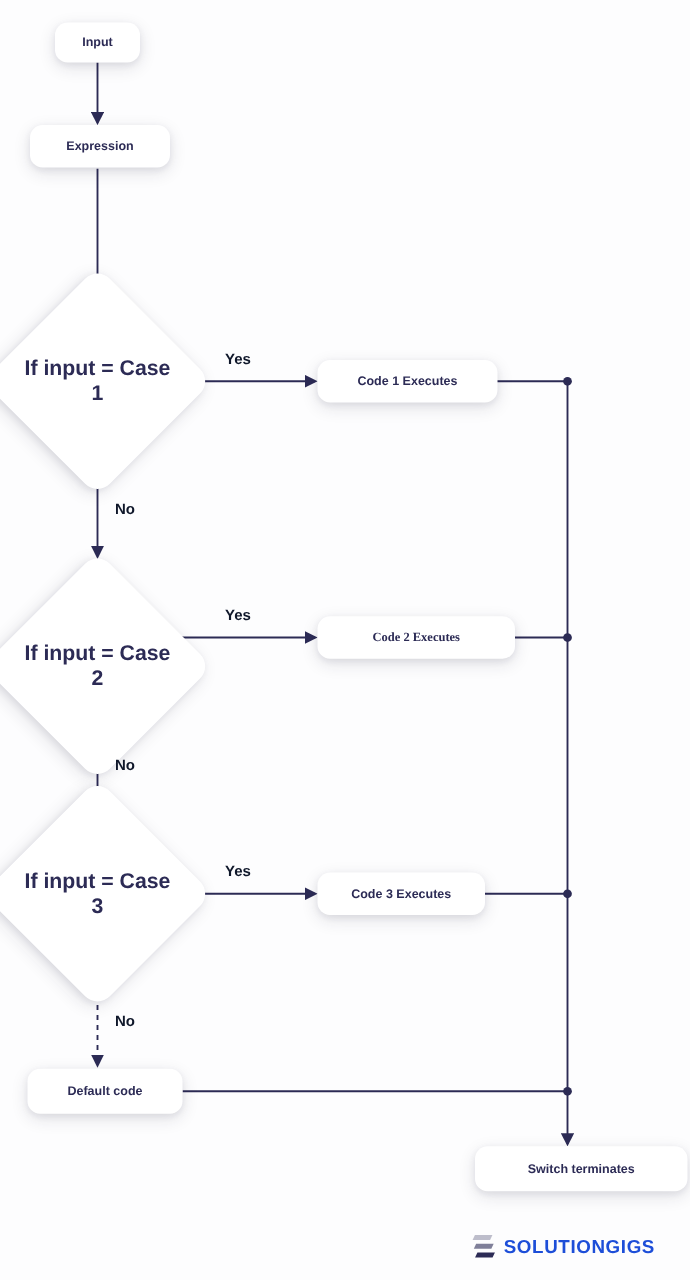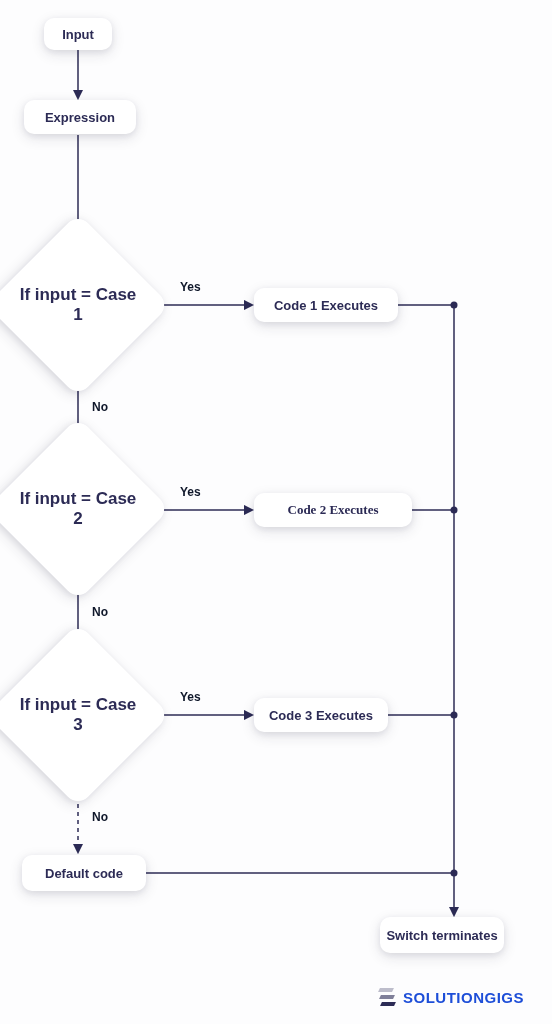--- a/index.html
+++ b/index.html
@@ -14,21 +14,21 @@
   .node {
     position: absolute;
     background: #ffffff;
     border-radius: 10px;
     box-shadow: 0 4px 14px rgba(30,30,60,0.12), 0 2px 6px rgba(30,30,60,0.08);
     display: flex;
     align-items: center;
     justify-content: center;
     color: #2c2b55;
     font-weight: 700;
-    font-size: 13px;
+    font-size: 10px;
     text-align: center;
     padding: 8px 26px;
     white-space: nowrap;
   }
   .diamond {
     position: absolute;
     width: 130px;
     height: 130px;
     display: flex;
     align-items: center;
@@ -144,41 +144,41 @@
 </div>
 
 <div class="diamond" style="left:13px; top:240px;">
   <span class="diamond-label">If input = Case 1</span>
 </div>
 
 <div class="node" style="left:254px; top:288px; width:144px; height:34px;">
   <span>Code 1 Executes</span>
 </div>
 
-<div class="diamond" style="left:13px; top:444px;align-items:center;">
+<div class="diamond" style="left:13px; top:468px;align-items:center;">
   <span class="diamond-label">If input = Case 2</span>
 </div>
 
 <div class="node" style="left:254px; top:493px; width:158px; height:34px;font-family:Liberation Serif, serif;">
   <span>Code 2 Executes</span>
 </div>
 
 <div class="diamond" style="left:13px; top:650px;">
   <span class="diamond-label">If input = Case 3</span>
 </div>
 
 <div class="node" style="left:254px; top:698px; width:134px; height:34px;">
   <span>Code 3 Executes</span>
 </div>
 
 <div class="node" style="left:22px; top:855px; width:124px; height:36px;">
   <span>Default code</span>
 </div>
 
-<div class="node" style="left:380px; top:917px; width:124px; height:36px;">
+<div class="node" style="left:380px; top:917px; width:170px; height:36px;">
   <span>Switch terminates</span>
 </div>
 
 <div class="edge-label" style="left:180px; top:280px;">Yes</div>
 <div class="edge-label" style="left:92px; top:400px;">No</div>
 
 <div class="edge-label" style="left:180px; top:485px;">Yes</div>
 <div class="edge-label" style="left:92px; top:605px;">No</div>
 
 <div class="edge-label" style="left:180px; top:690px;">Yes</div>

